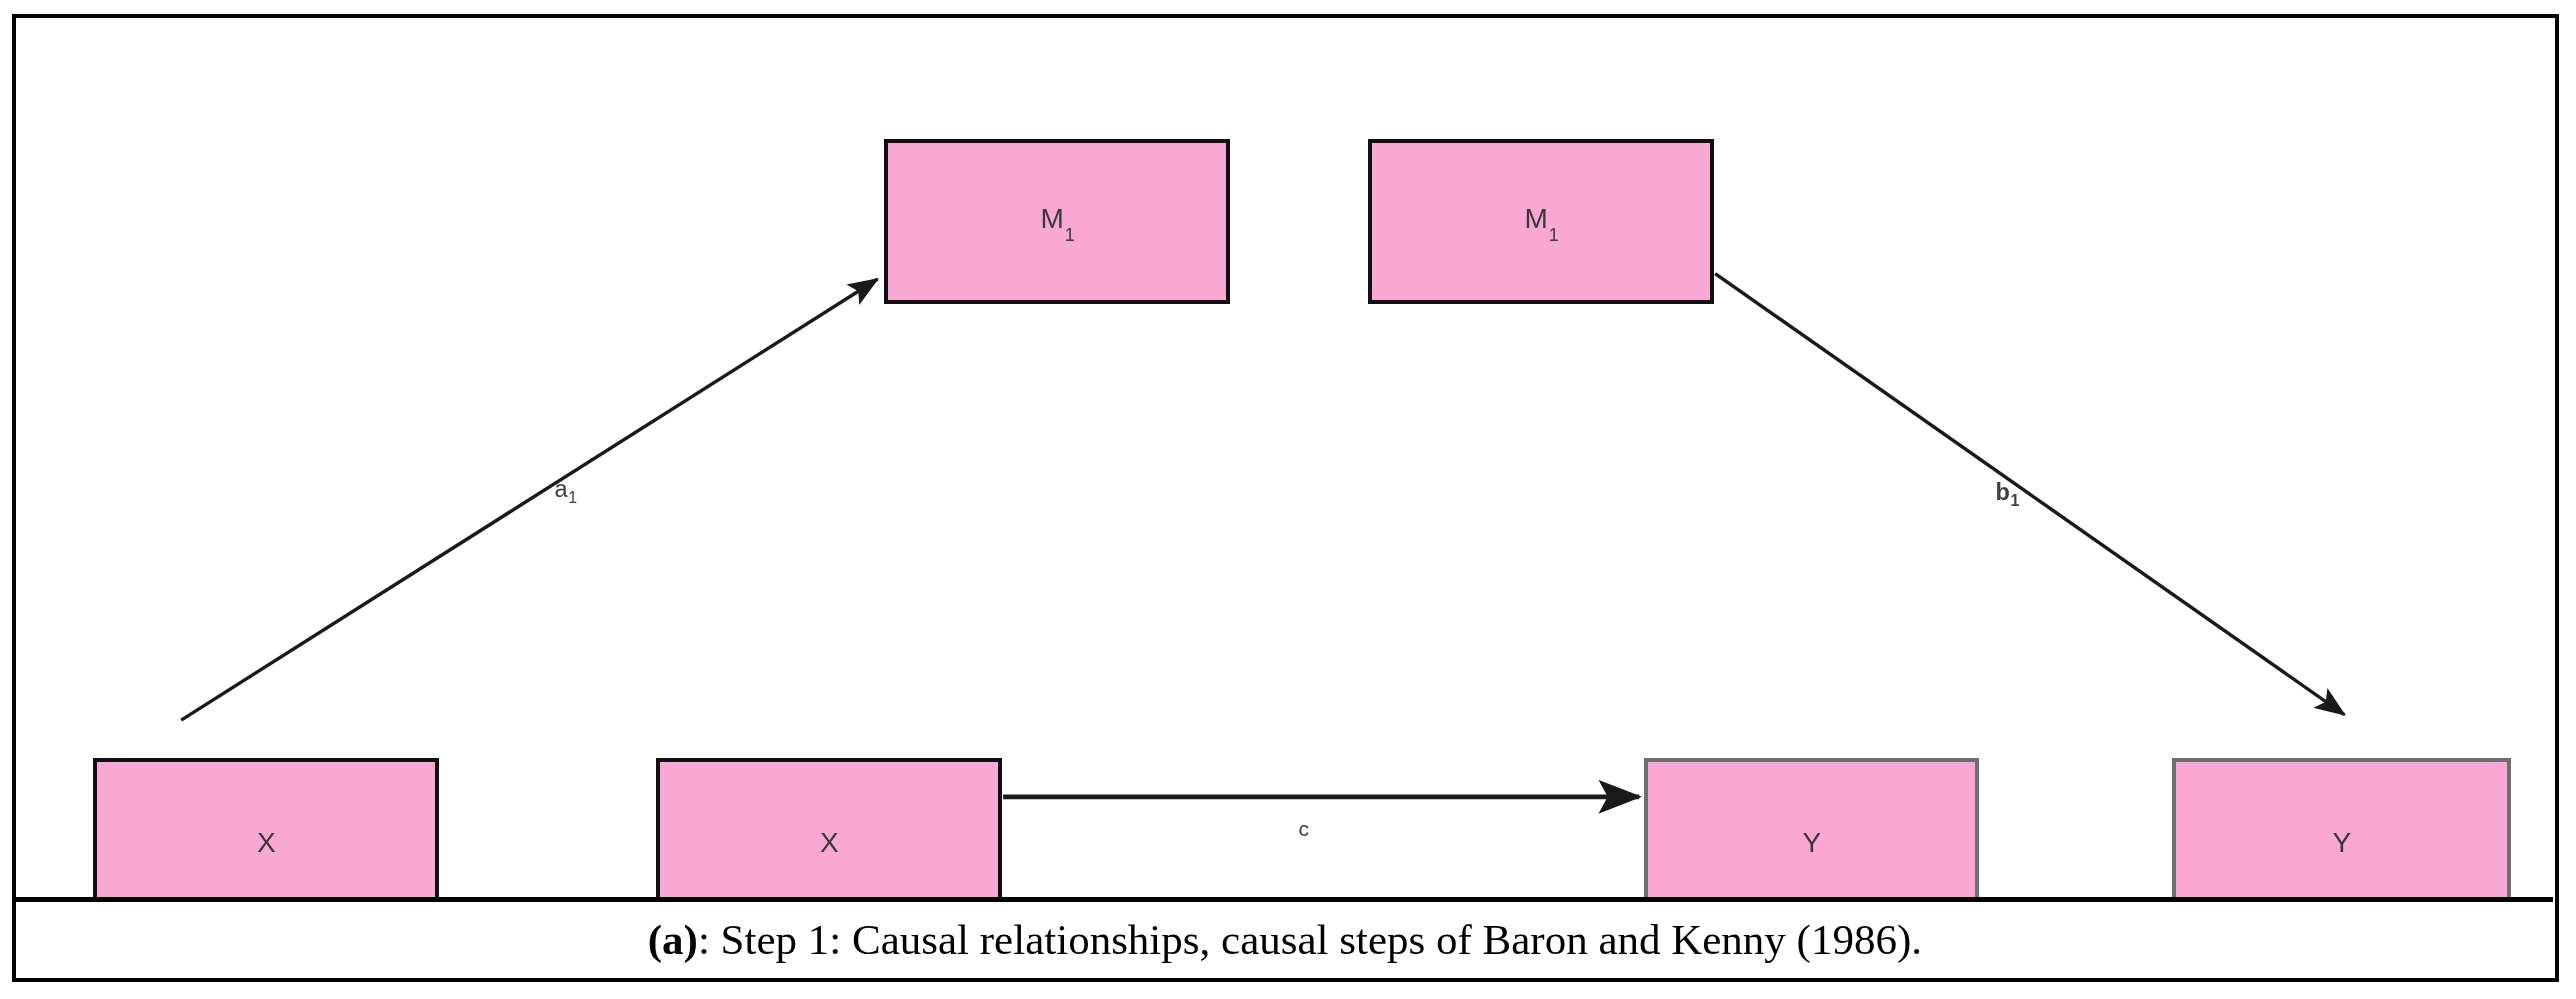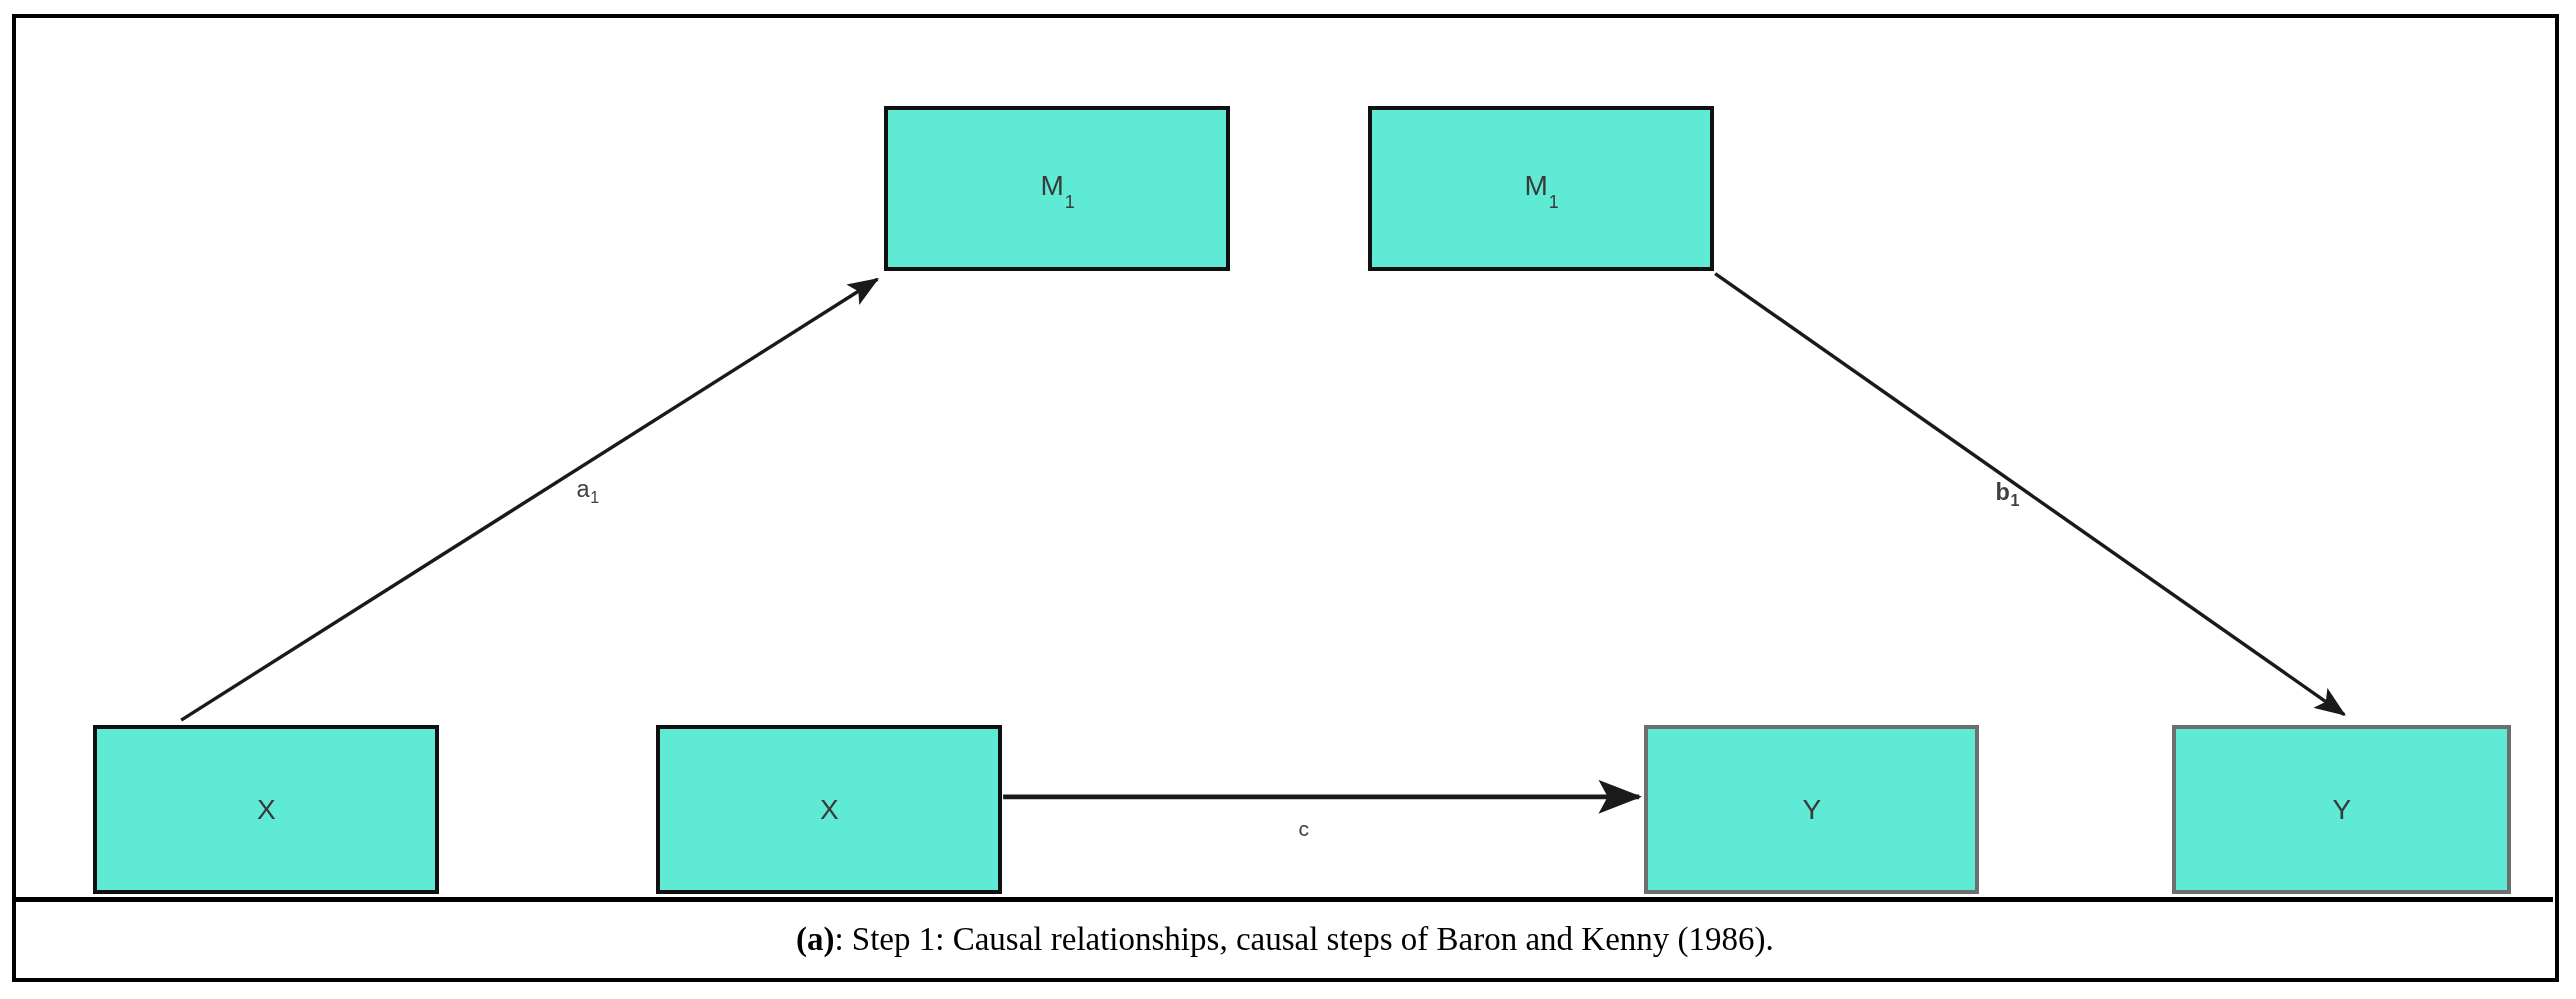--- a/index.html
+++ b/index.html
@@ -41,28 +41,29 @@
     left: 0;
     top: 0;
     width: 2537px;
     height: 879px;
   }
 
   
   .node {
     position: absolute;
     box-sizing: border-box;
-    background: #5eead4;
+    background: #f9a8d4;
     display: flex;
     align-items: center;
     justify-content: center;
     font-family: "Liberation Sans", sans-serif;
     font-size: 28px;
     color: #3a3a3a;
     letter-spacing: 0.3px;
+    margin-top: 33px;
   }
   .node.border-dark  { border: 4.1px solid #101010; }
   .node.border-gray  { border: 4.1px solid #6e6e6e; }
 
   .node .sub {
     font-size: 18px;
     vertical-align: sub;
     position: relative;
     top: 6.2px;
     left: 0.7px;
@@ -98,21 +99,21 @@
     top: 884px;
     width: 2537px;
     height: 74px;
     display: flex;
     align-items: center;
     justify-content: center;
     background: #ffffff;
   }
   #caption-text {
     font-family: "Liberation Serif", serif;
-    font-size: 33px;
+    font-size: 43px;
     color: #000000;
     white-space: nowrap;
   }
   #caption-text .lead { font-weight: bold; }
 </style>
 </head>
 <body>
 
 <div id="figure-frame">
 
@@ -149,21 +150,21 @@
     </div>
 
     <div class="node border-gray" style="left:1628px; top:707px; width:335px; height:169px;">
       <span>Y</span>
     </div>
 
     <div class="node border-gray" style="left:2156px; top:707px; width:339px; height:169px;">
       <span>Y</span>
     </div>
 
-    <div class="edge-label" style="left:560px; top:458px;text-align:right;">
+    <div class="edge-label" style="left:538px; top:458px;text-align:right;">
       <span>a</span><span class="sub">1</span>
     </div>
 
     <div class="edge-label" style="left:1979px; top:461px;font-weight:bold;">
       <span>b</span><span class="sub">1</span>
     </div>
 
     <div class="edge-label" style="left:1282px; top:799px; font-size:21px;">
       <span>c</span>
     </div>

